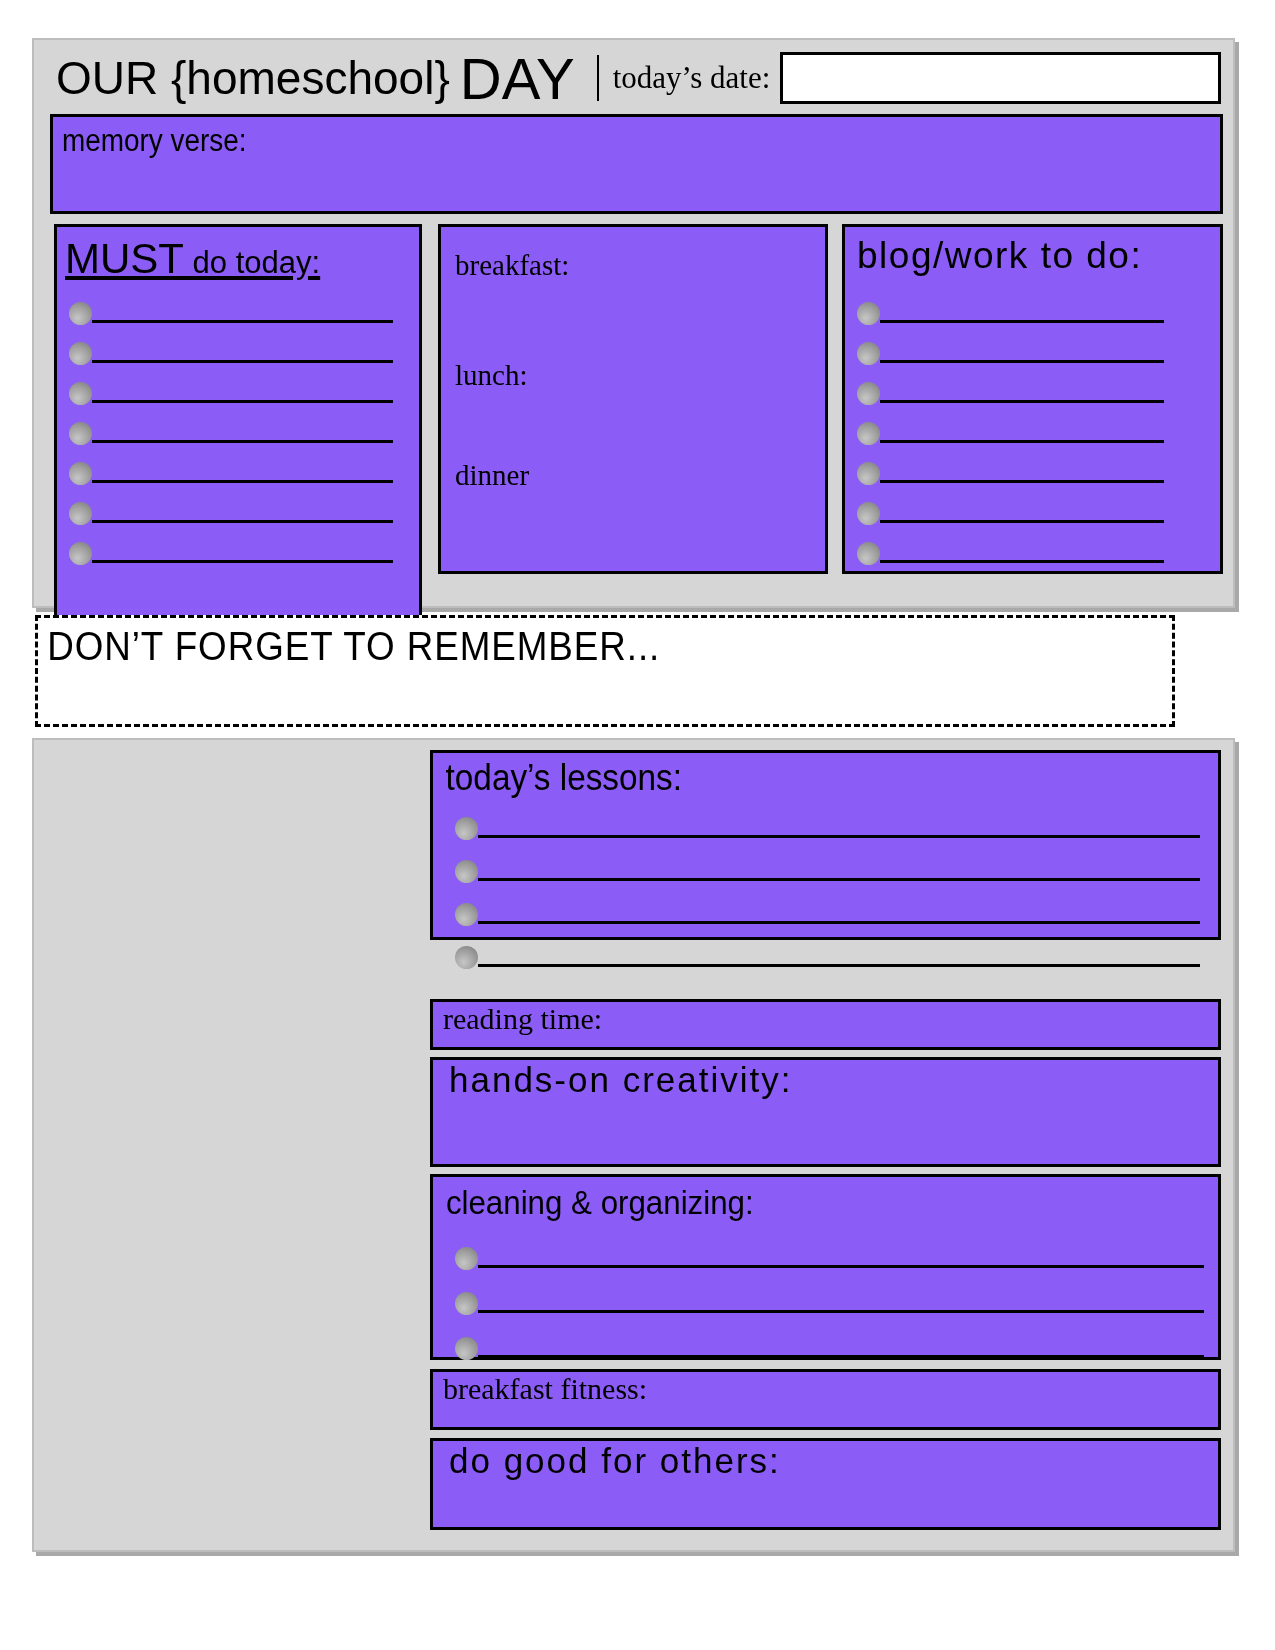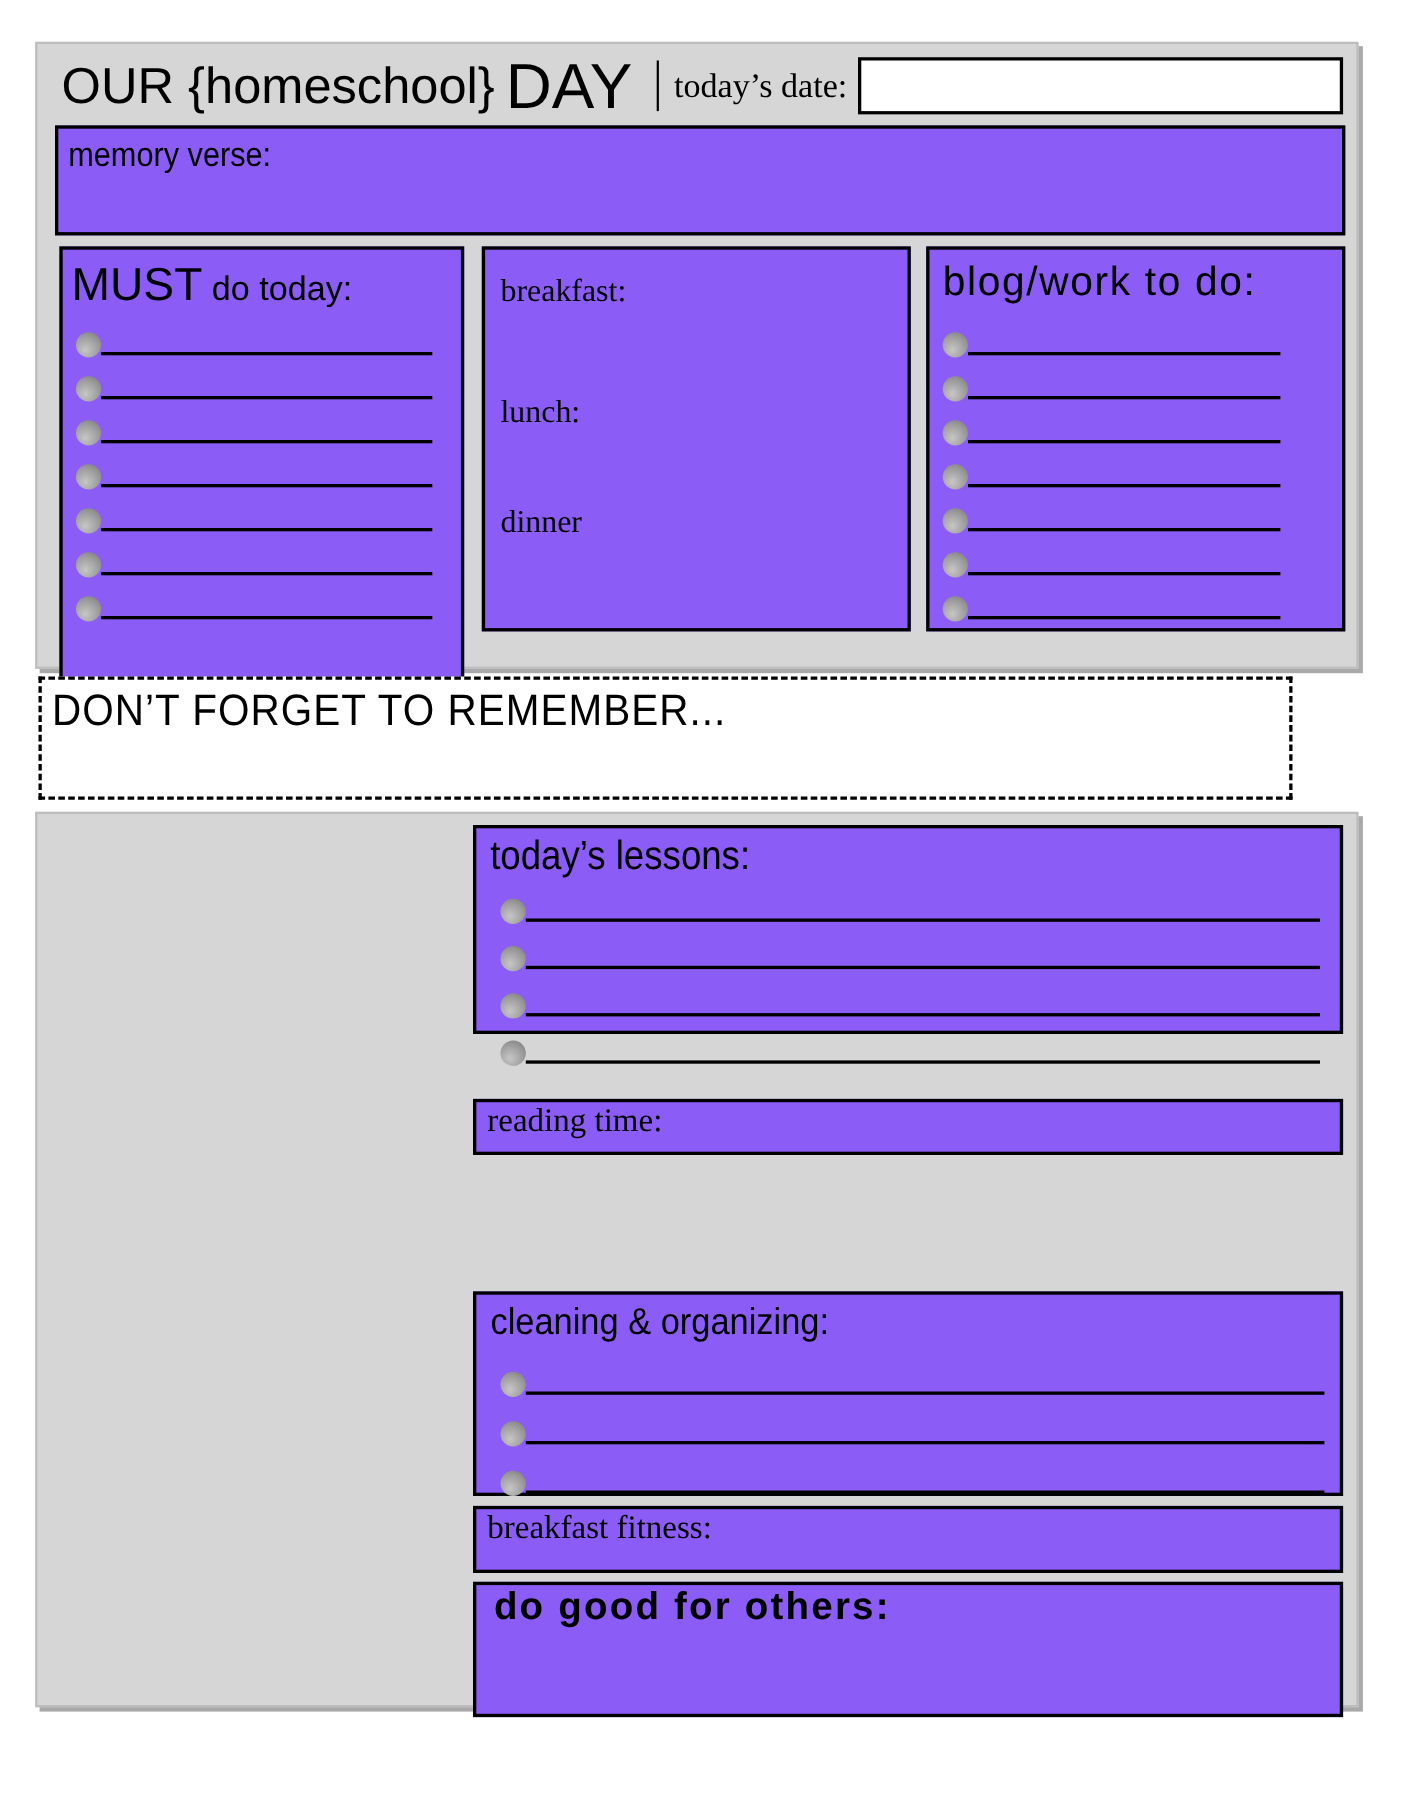--- a/index.html
+++ b/index.html
@@ -26,21 +26,21 @@
   .hdr-sep { width:2px; height:46px; background:#000; margin:0 14px 0 22px; }
   .date-label { font-family:"Liberation Serif", serif; font-size:31px; white-space:nowrap; }
   .date-box { margin-left:10px; flex:1; height:52px; background:#fff; border:3px solid #000; }
 
   
   #memory-box { left:16px; top:74px; width:1173px; height:100px; }
   .mem-label { font-size:31px; padding:6px 0 0 10px; display:inline-block;
                transform:scaleX(0.9); transform-origin:left; }
 
   
-  #must-box { left:20px;  top:184px; width:368px; height:414px; }
+  #must-box { left:20px;  top:184px; width:368px; height:414px;text-decoration:underline; }
   #meal-box { left:404px; top:184px; width:390px; height:350px; }
   #blog-box { left:808px; top:184px; width:381px; height:350px; }
 
   .must-title { padding:8px 0 0 8px; font-size:42px; white-space:nowrap; }
   .must-title .small { font-size:31px; }
   .blog-title { padding:8px 0 0 12px; font-size:37px; letter-spacing:1.5px; white-space:nowrap; }
 
   .rows { position:absolute; left:12px; right:26px; top:58px; }
   .rows.blog-rows { right:56px; }
   .row { display:flex; align-items:flex-end; height:40px; }
@@ -68,21 +68,21 @@
   #schedule-box { left:16px; top:10px; width:366px; height:794px; }
   .schedule-title { font-size:38px; padding:10px 0 0 12px; letter-spacing:0.5px; }
   .sched-lines { position:absolute; left:14px; right:8px; top:40px; }
   .sched-line { height:43px; border-bottom:3px solid #000; }
 
   #lessons-box  { left:396px; top:10px;  width:791px; height:190px; }
   #reading-box  { left:396px; top:259px; width:791px; height:51px;  }
   #handson-box  { left:396px; top:317px; width:791px; height:110px; }
   #cleaning-box { left:396px; top:434px; width:791px; height:186px; }
   #fitness-box  { left:396px; top:629px; width:791px; height:61px;  }
-  #dogood-box   { left:396px; top:698px; width:791px; height:123px;font-weight:bold; }
+  #dogood-box   { left:396px; top:698px; width:791px; height:92px; }
 
   .lessons-title { font-size:37px; padding:4px 0 0 14px; display:inline-block;
                    transform:scaleX(0.9); transform-origin:left; white-space:nowrap; }
   .lessons-rows { position:absolute; left:22px; right:18px; top:44px; }
   .lessons-rows .row { height:43px; }
 
   .serif-label { font-family:"Liberation Serif", serif; font-size:30px; padding:7px 0 0 10px; }
   .geo-label   { font-size:35px; letter-spacing:2px; padding:10px 0 0 16px; white-space:nowrap; }
 
   .cleaning-title { font-size:34px; padding:6px 0 0 14px; display:inline-block;
@@ -208,20 +208,23 @@
         <span class="dot"></span>
         <span class="ln"></span>
       </div>
       </div>
   </div>
 
   <div class="whitebox" id="reading-box">
     <span class="serif-label">reading time:</span>
   </div>
 
+  <div class="whitebox" id="handson-box">
+    <span class="geo-label">hands-on creativity:</span>
+  </div>
 
   <div class="whitebox" id="cleaning-box">
     <span class="cleaning-title">cleaning &amp; organizing:</span>
     <div class="rows cleaning-rows">
       <div class="row">
         <span class="dot"></span>
         <span class="ln"></span>
       </div>
     <div class="row">
         <span class="dot"></span>

